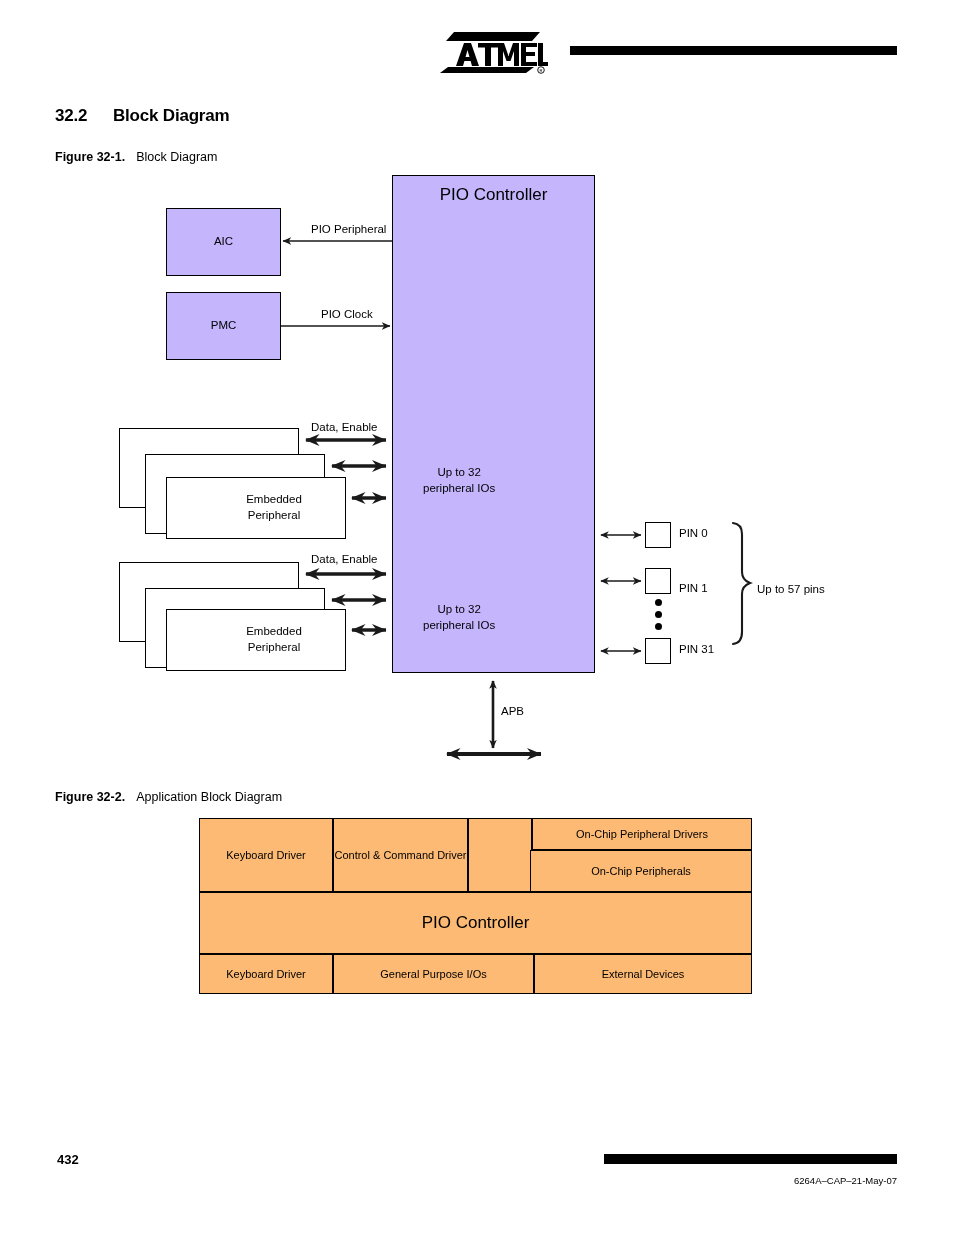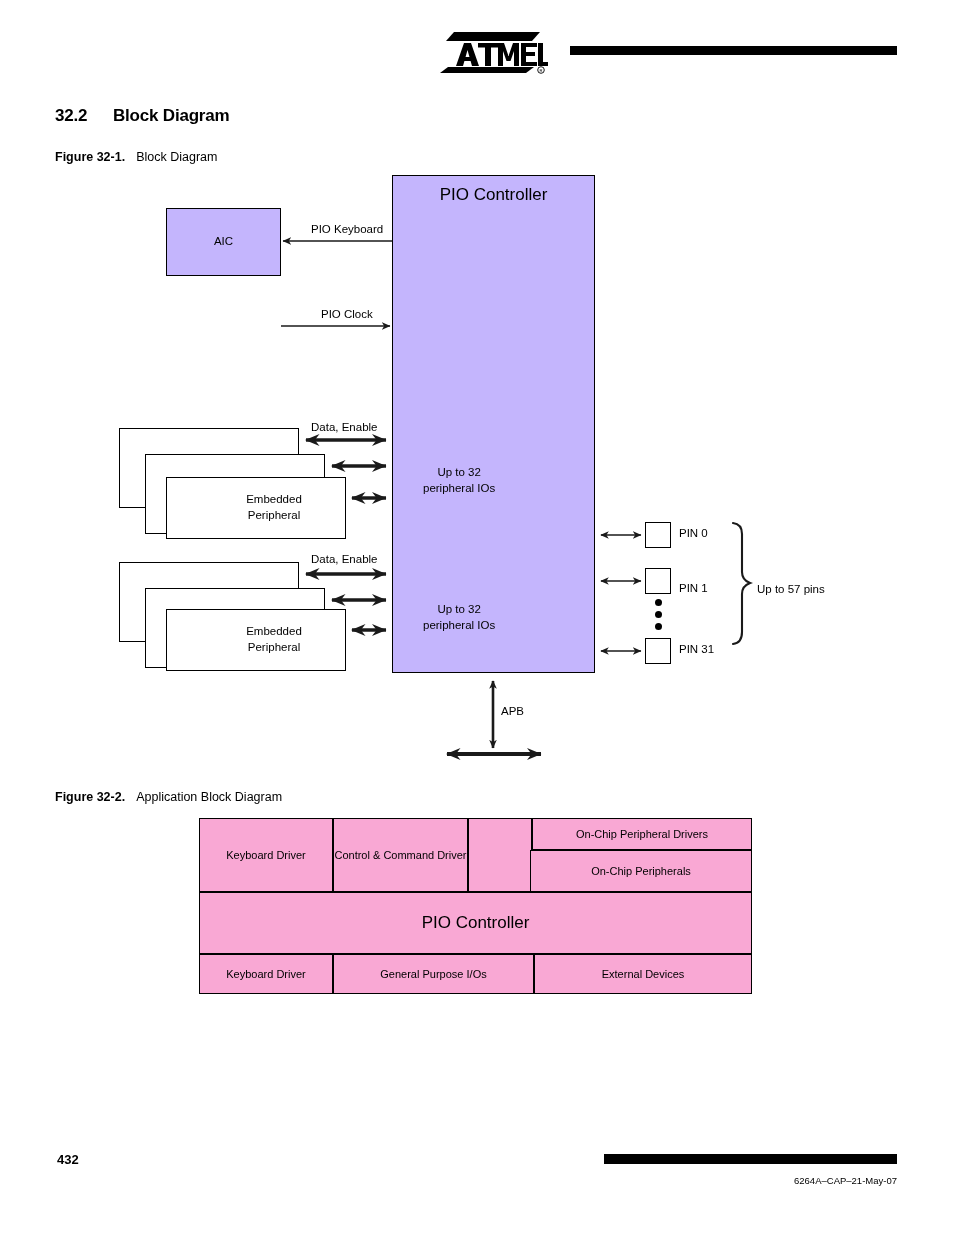--- a/index.html
+++ b/index.html
@@ -140,21 +140,21 @@
   }
   #vdot-1 { left: 655px; top: 599px; }
   #vdot-2 { left: 655px; top: 611px; }
   #vdot-3 { left: 655px; top: 623px; }
 
   
   #app-table { left: 199px; top: 818px; width: 553px; height: 176px; }
   .tbl-cell {
     position: absolute;
     border: 1.4px solid #000000;
-    background: #f9a8d4;
+    background: #fdba74;
     box-sizing: border-box;
     display: flex;
     align-items: center;
     justify-content: center;
     text-align: center;
     font-size: 11px;
     line-height: 1.35;
   }
   #cell-keyboard-driver-top { left: 0px;   top: 0px;   width: 134px; height: 74px; }
   #cell-control-command     { left: 134px; top: 0px;   width: 135px; height: 74px; }
@@ -272,22 +272,23 @@
 
     <line x1="493" y1="681" x2="493" y2="748" stroke="#1a1a1a" stroke-width="2.6" marker-start="url(#arrTail)" marker-end="url(#arrHead)"></line>
 
     <line x1="447" y1="754" x2="541" y2="754" stroke="#1a1a1a" stroke-width="3.8" marker-start="url(#arrTailFat)" marker-end="url(#arrHeadFat)"></line>
   </svg>
 
   <div class="abs box" id="pio-controller-box"></div>
   <div class="abs" id="pio-controller-title">PIO Controller</div>
 
   <div class="abs box" id="aic-box">AIC</div>
-
-  <div class="abs sig-label" id="pio-interrupt-label">PIO Keyboard</div>
+  <div class="abs box" id="pmc-box">PMC</div>
+
+  <div class="abs sig-label" id="pio-interrupt-label">PIO Peripheral</div>
   <div class="abs sig-label" id="pio-clock-label">PIO Clock</div>
   <div class="abs sig-label" id="data-enable-label-1">Data, Enable</div>
   <div class="abs sig-label" id="data-enable-label-2">Data, Enable</div>
 
   <div class="abs periph-back" id="periph1-b3"></div>
   <div class="abs periph-back" id="periph1-b2"></div>
   <div class="abs periph-front" id="periph1-b1">
     <div>
       <span>Embedded</span><br>
       <span>Peripheral</span>

